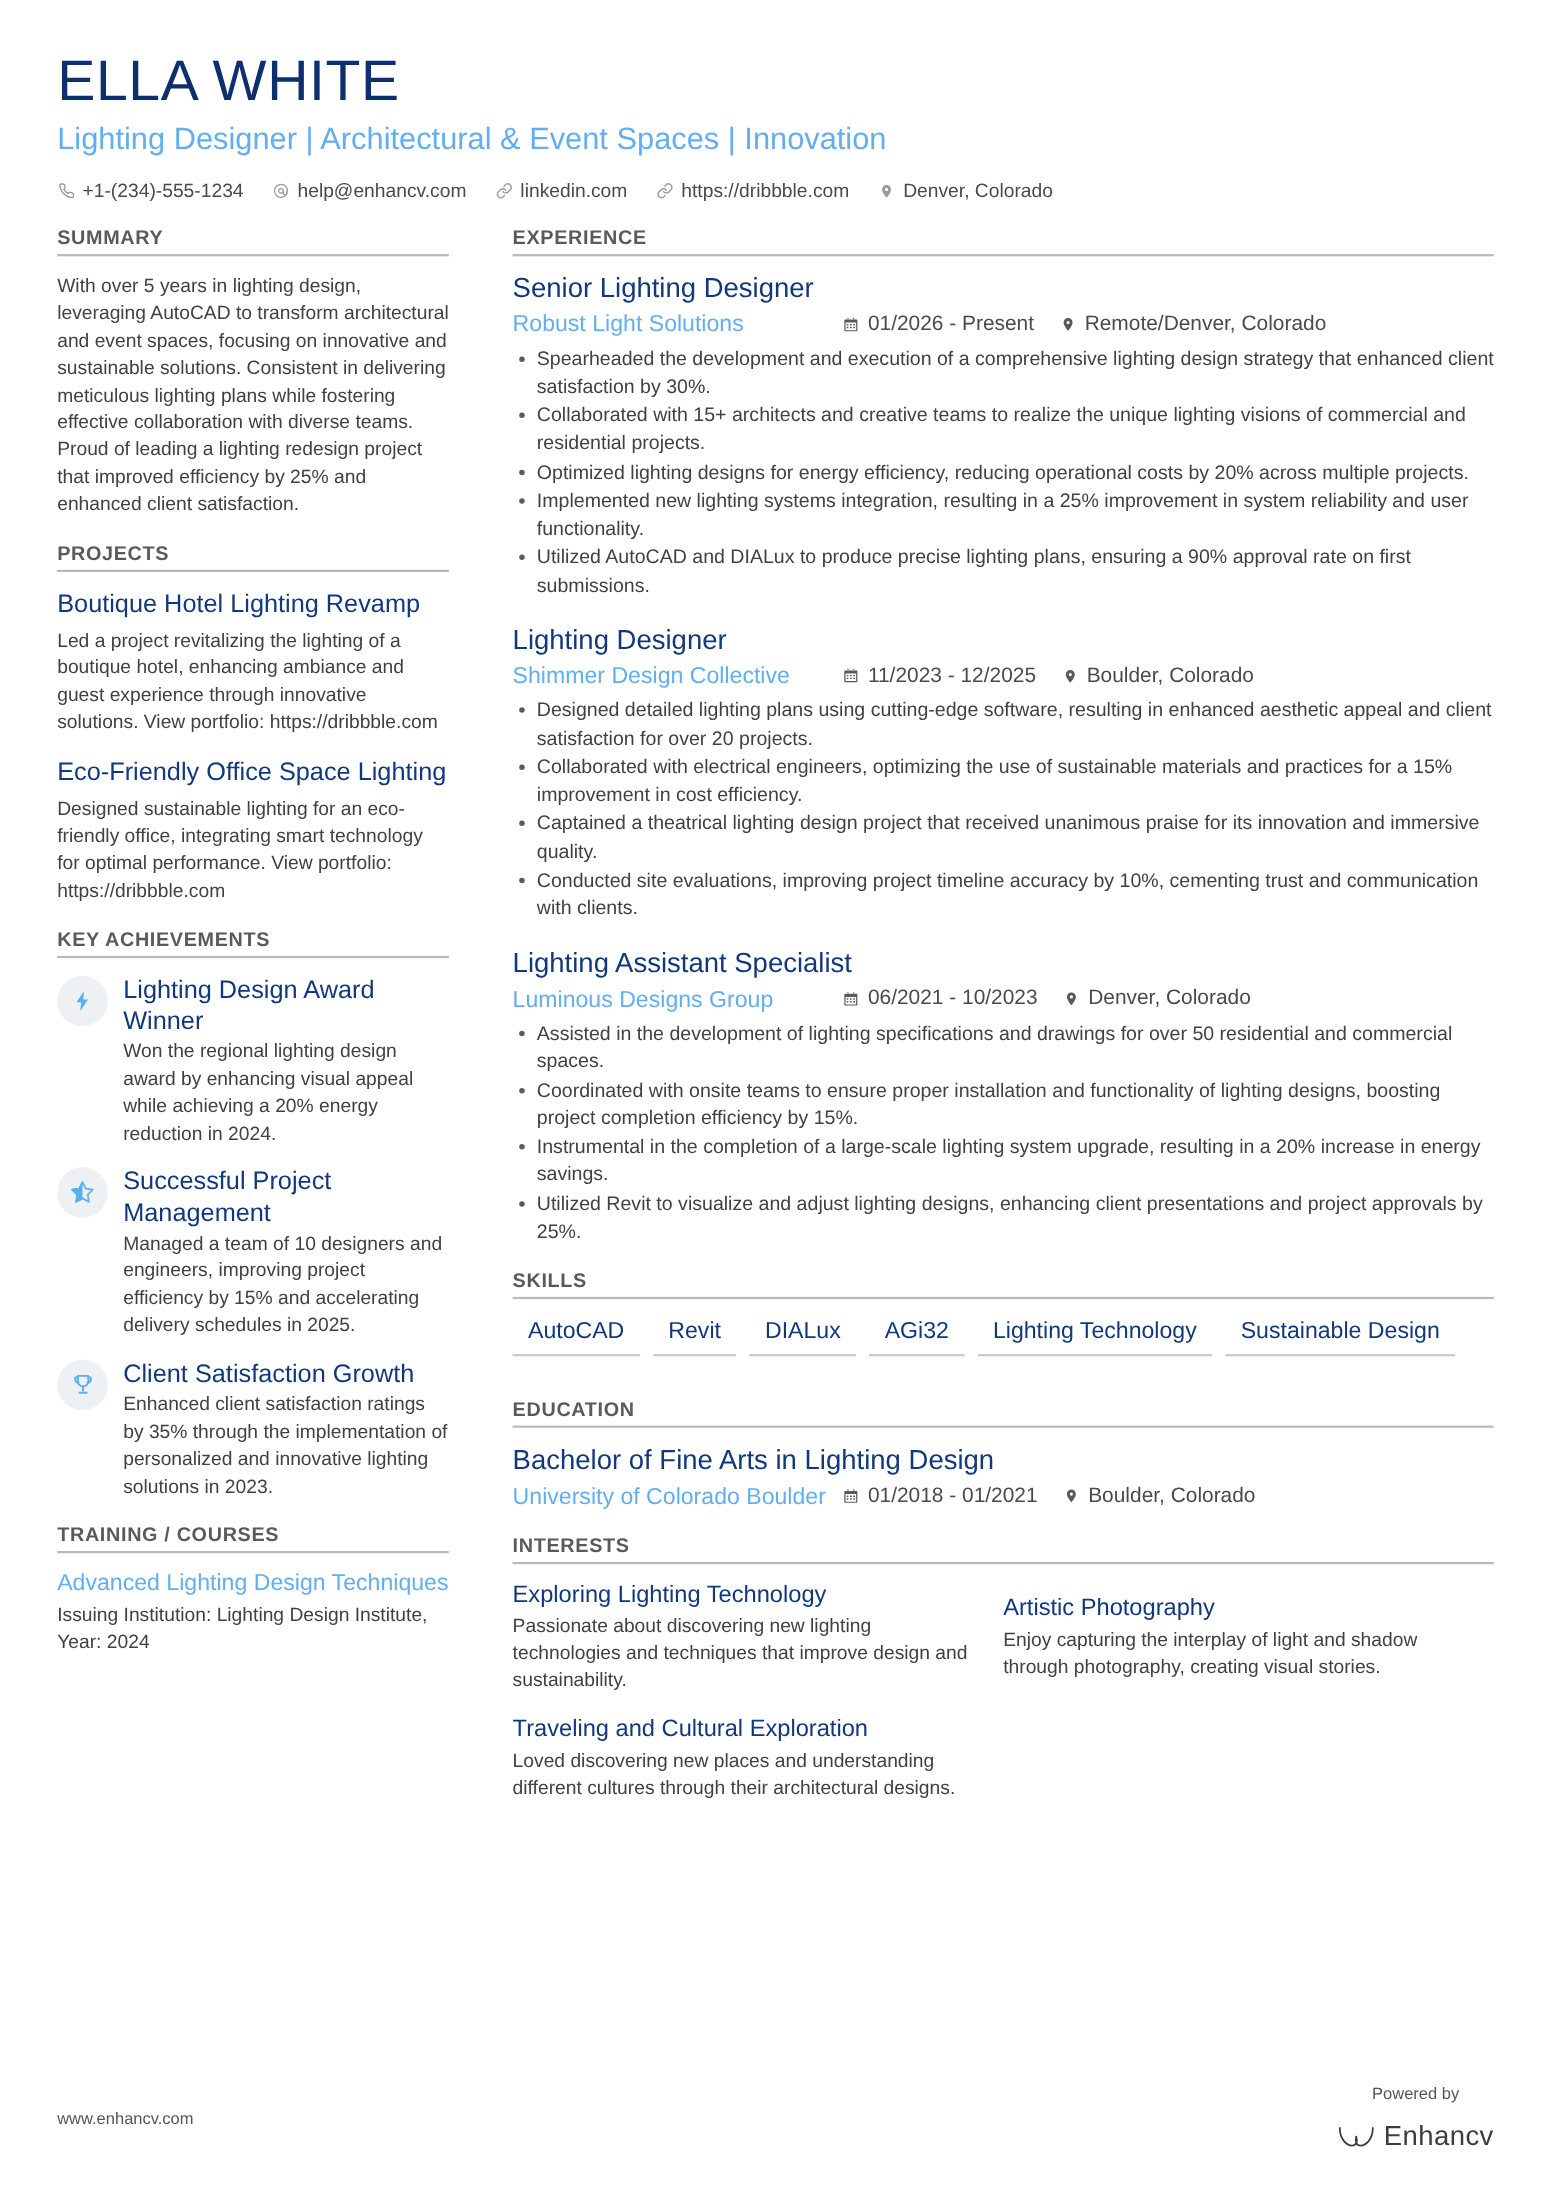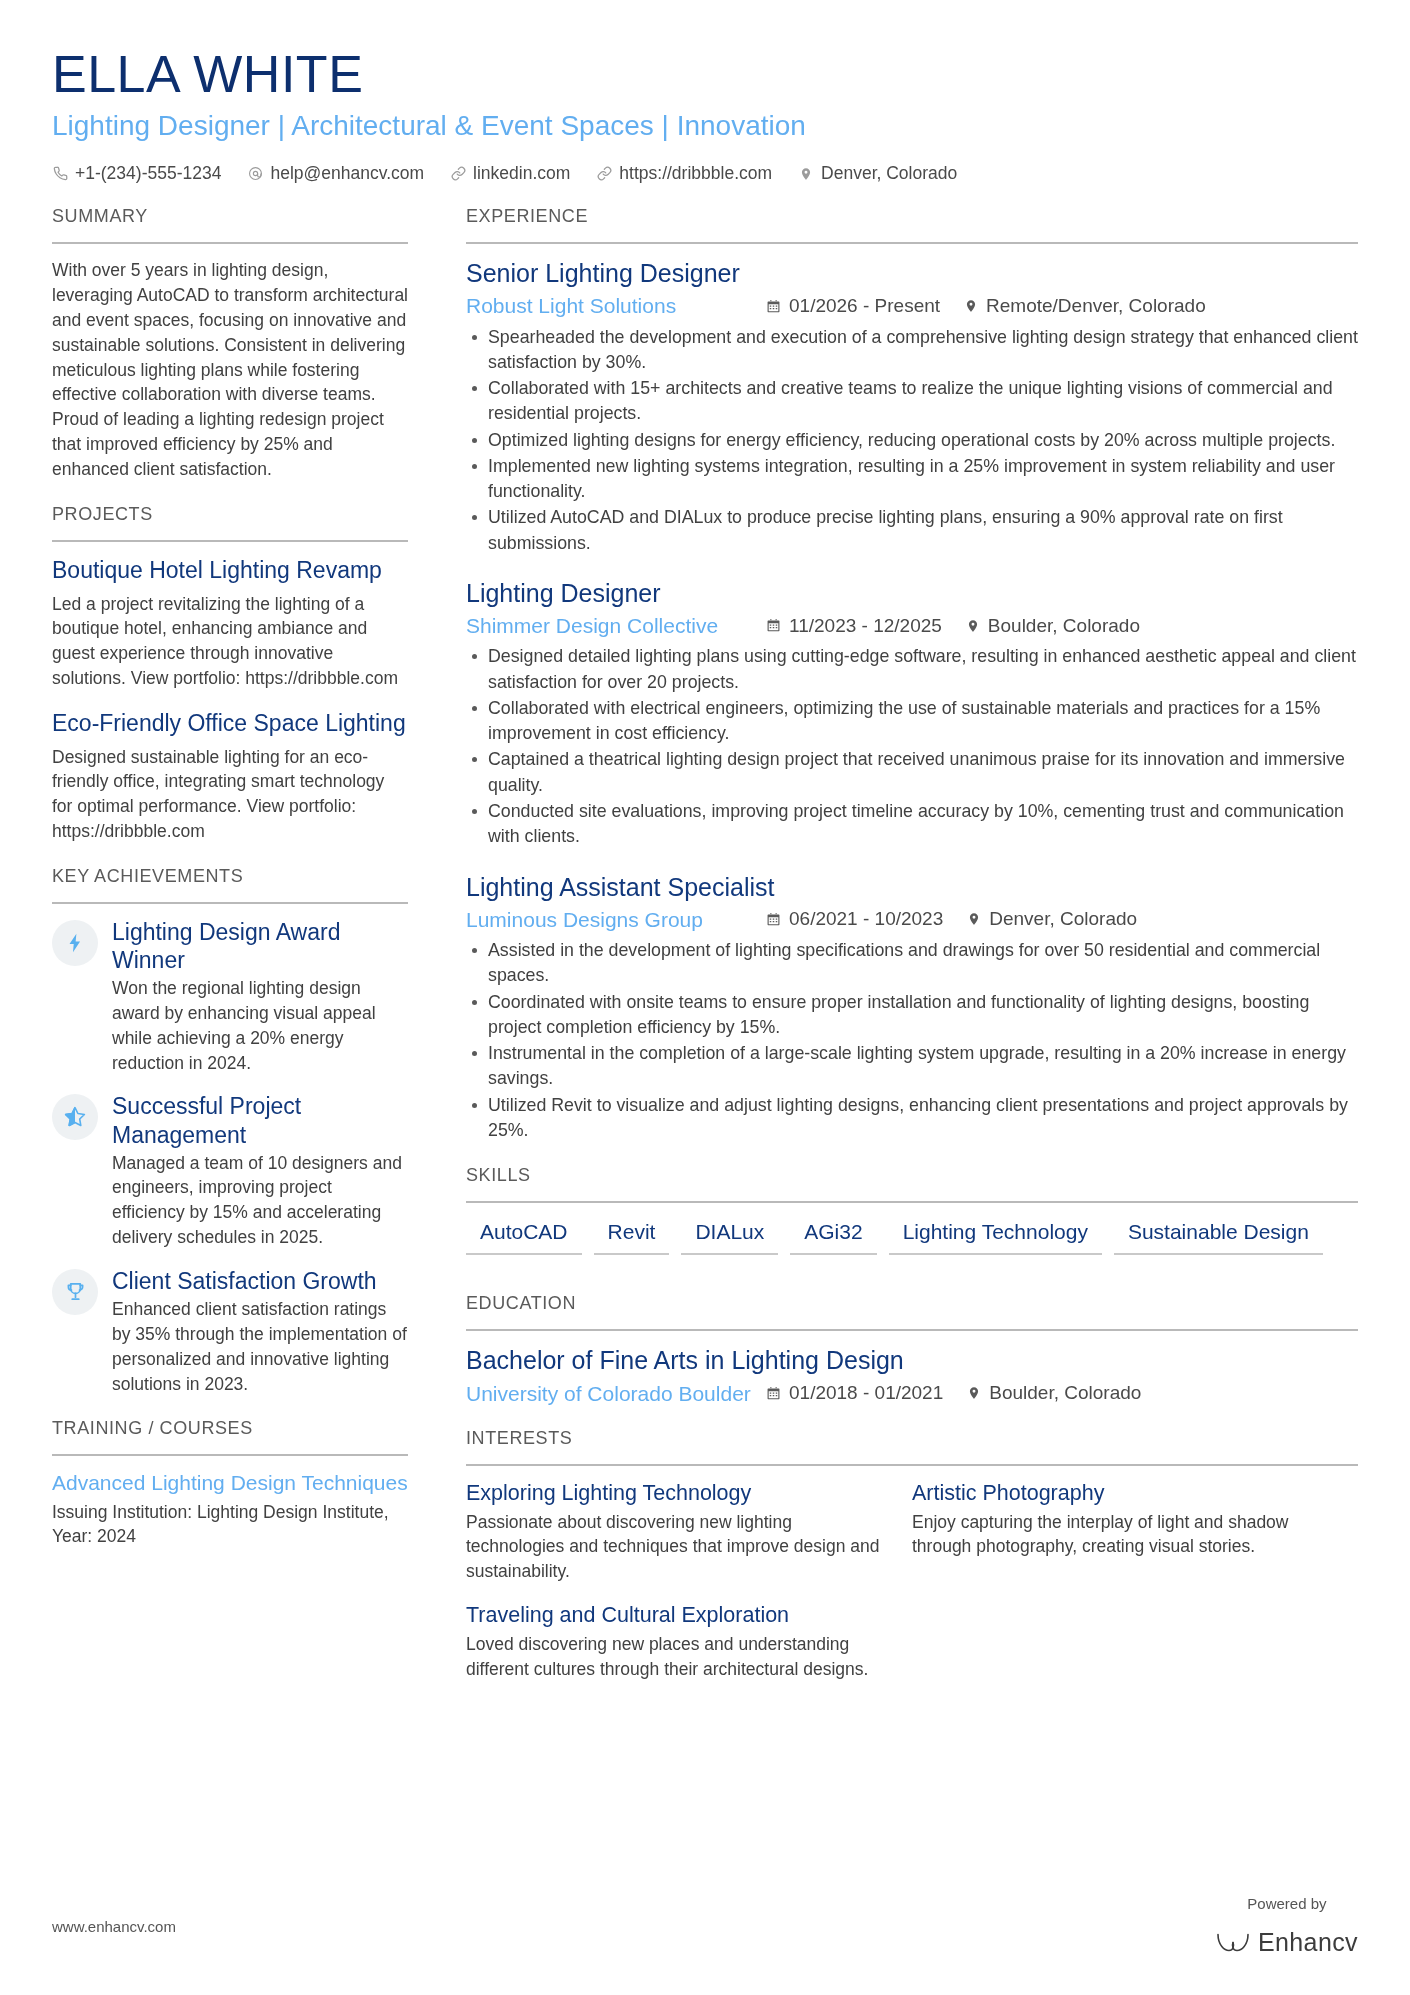--- a/index.html
+++ b/index.html
@@ -77,24 +77,24 @@
     flex: 1 1 auto;
     padding-left: 48px;
   }
 
   
   .sec-head {
     font-size: 18px;
     letter-spacing: 0.6px;
     color: #5a5a5a;
     text-transform: uppercase;
-    padding-bottom: 15px;
+    padding-bottom: 4px;
     border-bottom: 2.5px solid #b9b9b9;
     margin-bottom: 14px;
-    font-weight: 400;
+    font-weight: 700;
   }
   .sec { margin-bottom: 22px; }
 
   
   .body-txt {
     font-size: 17.5px;
     line-height: 1.42;
     color: #414141;
   }
 
@@ -234,20 +234,21 @@
     font-size: 21px;
     width: 300px;
     flex: 0 0 300px;
     line-height: 1.2;
   }
 
   
   .int-grid {
     display: flex;
     flex-wrap: wrap;
+    align-items: center;
   }
   .int-item {
     width: 50%;
     padding-right: 30px;
     margin-bottom: 18px;
   }
   .int-title {
     font-size: 21.5px;
     color: #11387c;
     line-height: 1.25;

